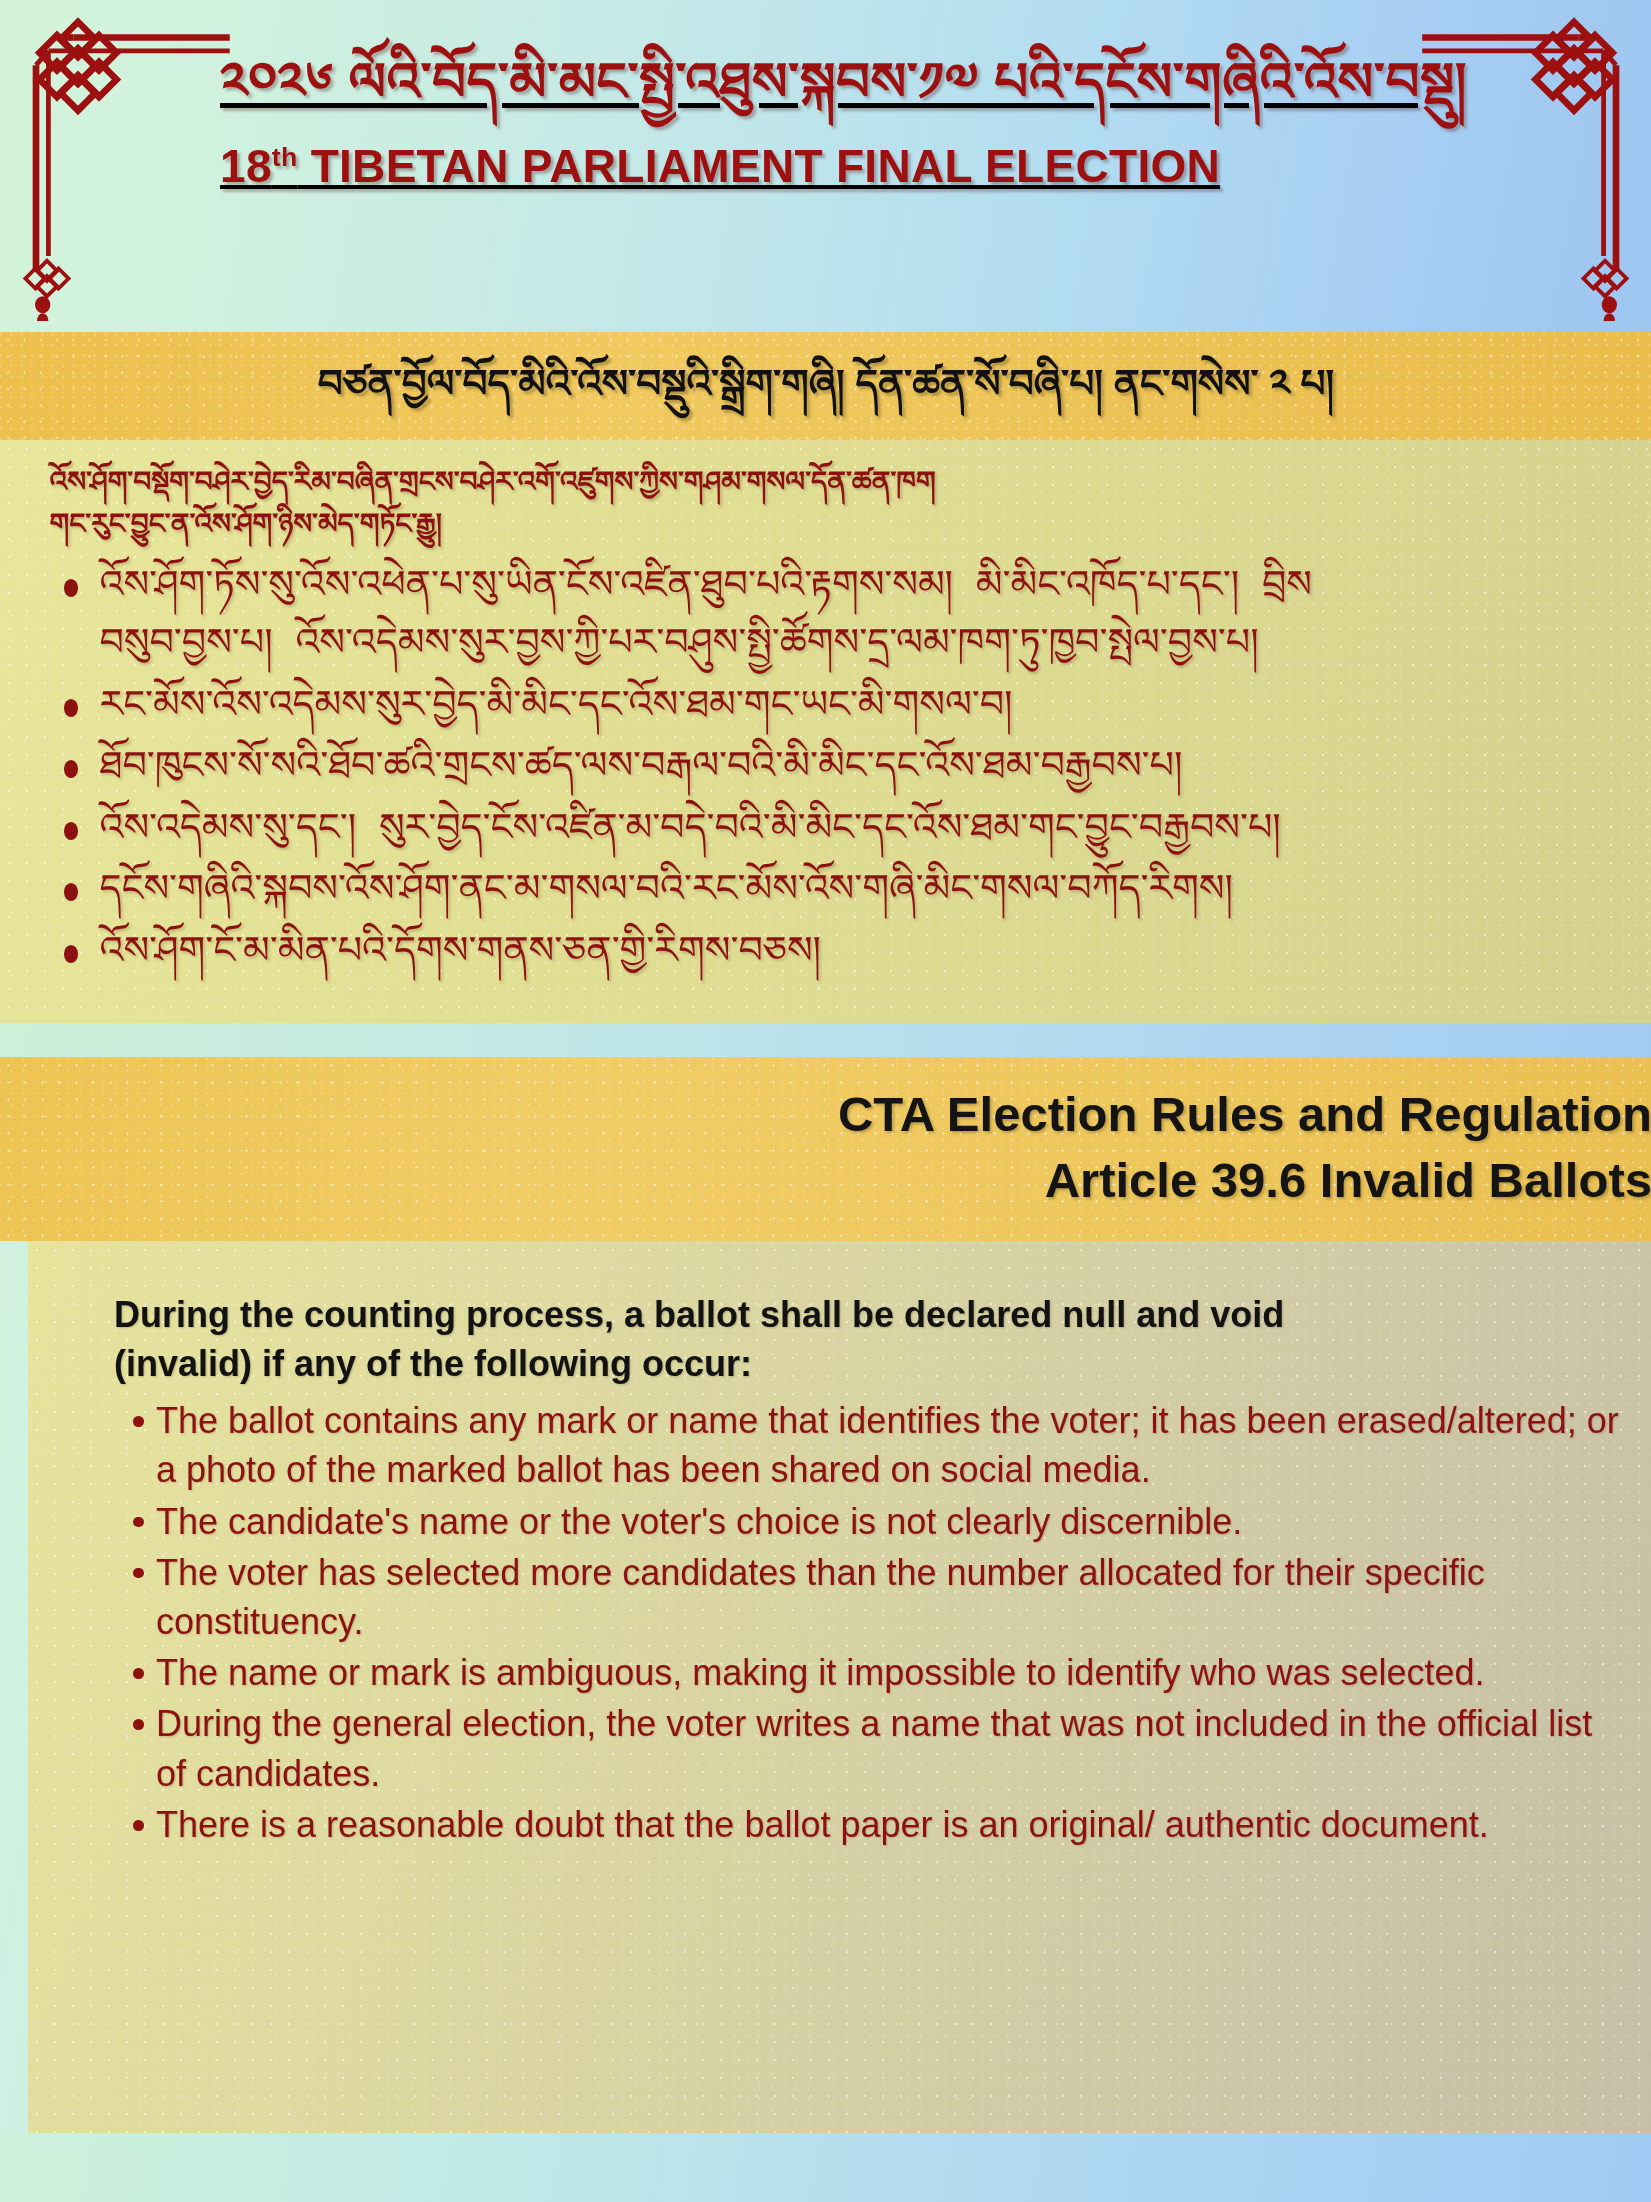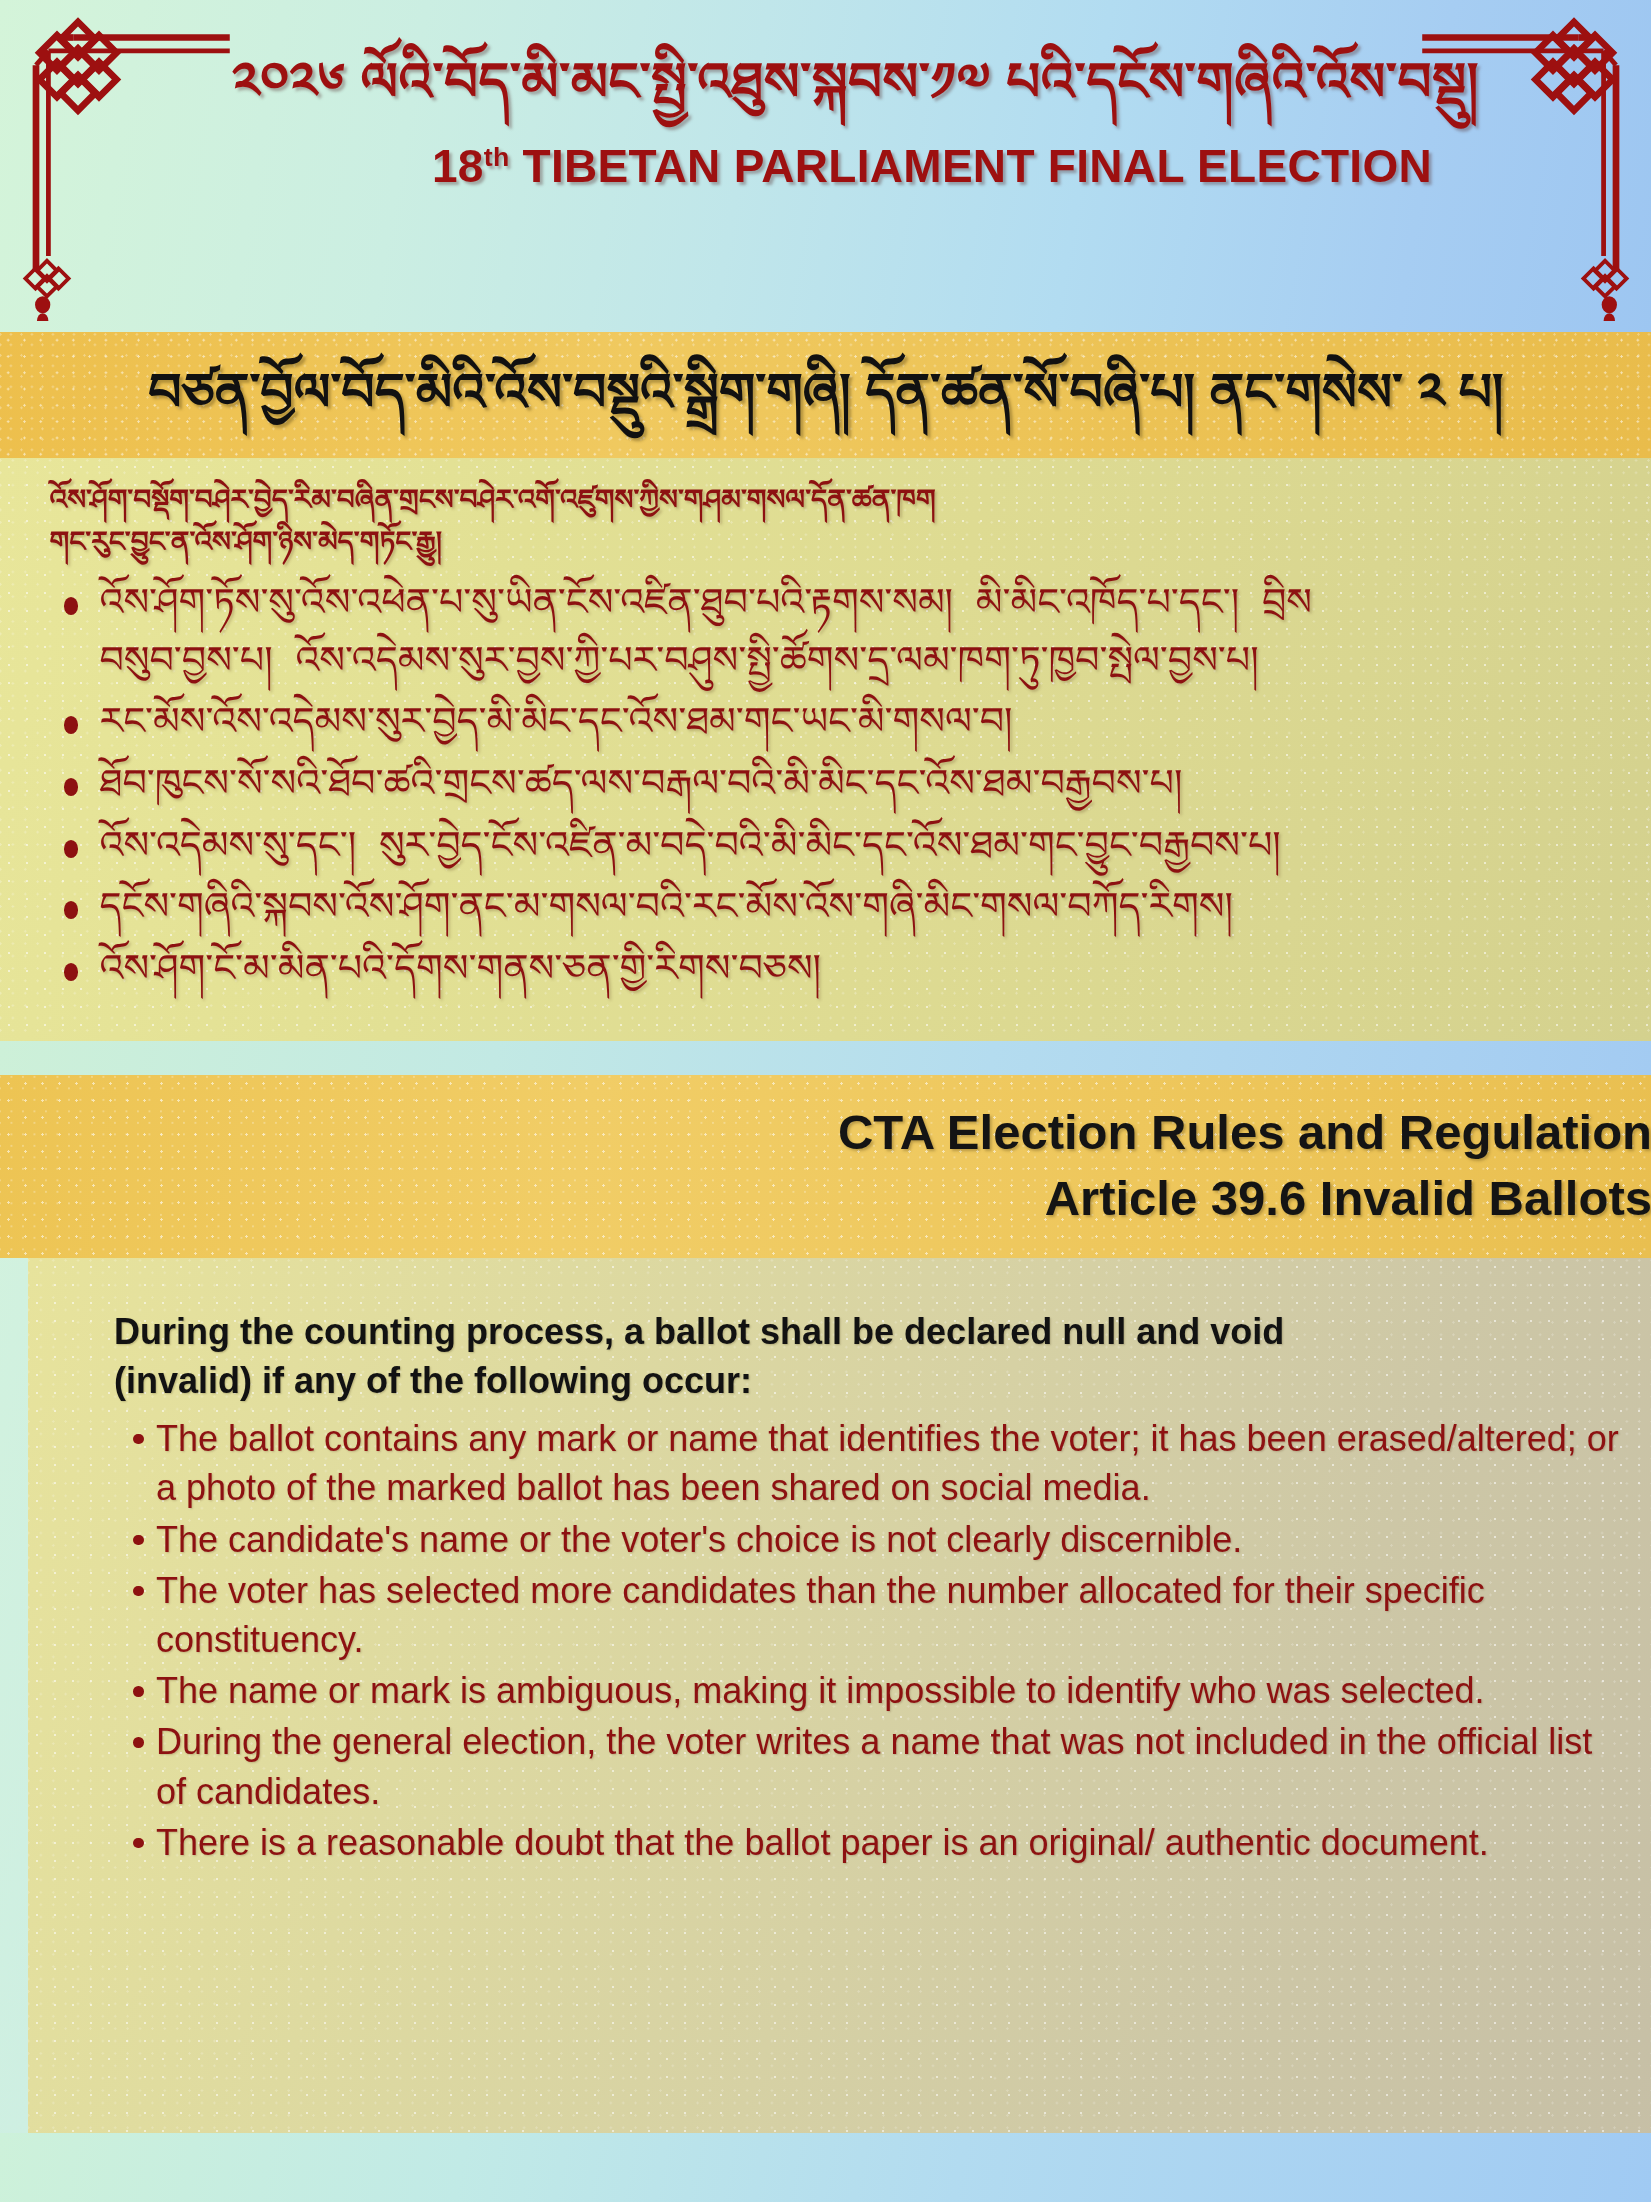--- a/index.html
+++ b/index.html
@@ -33,24 +33,25 @@
     width: 220px;
     height: 315px;
     pointer-events: none;
   }
   .corner svg { display: block; width: 100%; height: 100%; }
   .corner-tl { top: 5.7px; left: 9.6px; }
   .corner-tr { top: 5.7px; right: 9.6px; transform: scaleX(-1); }
 
   .title-block {
     position: absolute;
-    left: 12px; right: 0;
+    left: 0; right: 0;
     top: 46px;
-    text-align: right;
+    text-align: left;
     padding: 0 220px;
+    text-decoration: underline;
   }
   .title-tib {
     color: #9d1010;
     font-size: 53px;
     line-height: 1.35;
     font-weight: 600;
     white-space: nowrap;
     text-shadow: 2.9px 2.9px 2.9px rgba(80,40,40,.35);
     letter-spacing: 0.5px;
   }
@@ -74,21 +75,21 @@
     background-image:
       radial-gradient(rgba(255,255,255,.55) 1px, transparent 1.3px),
       radial-gradient(rgba(255,255,255,.30) 1px, transparent 1.3px),
       linear-gradient(100deg, #edbf4c 0%, #f0c95f 38%, #ecc254 70%, #e9bc4b 100%);
     background-size: 16.3px 16.3px, 10.5px 10.5px, 100% 100%;
     background-position: 0 0, 5.7px 7.6px, 0 0;
     text-align: center;
   }
   .gold-band .line {
     color: #111;
-    font-size: 52px;
+    font-size: 39px;
     line-height: 1.38;
     font-weight: 600;
     text-shadow: 2.9px 2.9px 2.9px rgba(90,70,20,.40);
     white-space: nowrap;
   }
 
   
   .tib-body {
     position: relative;
     width: 100%;

